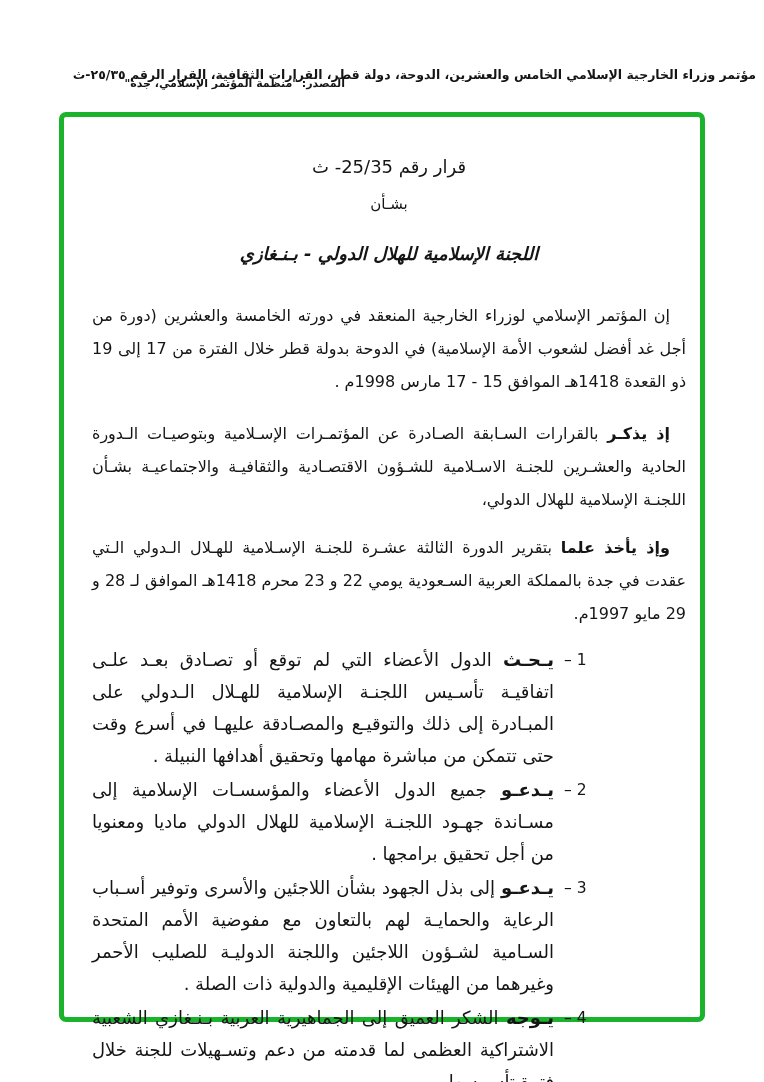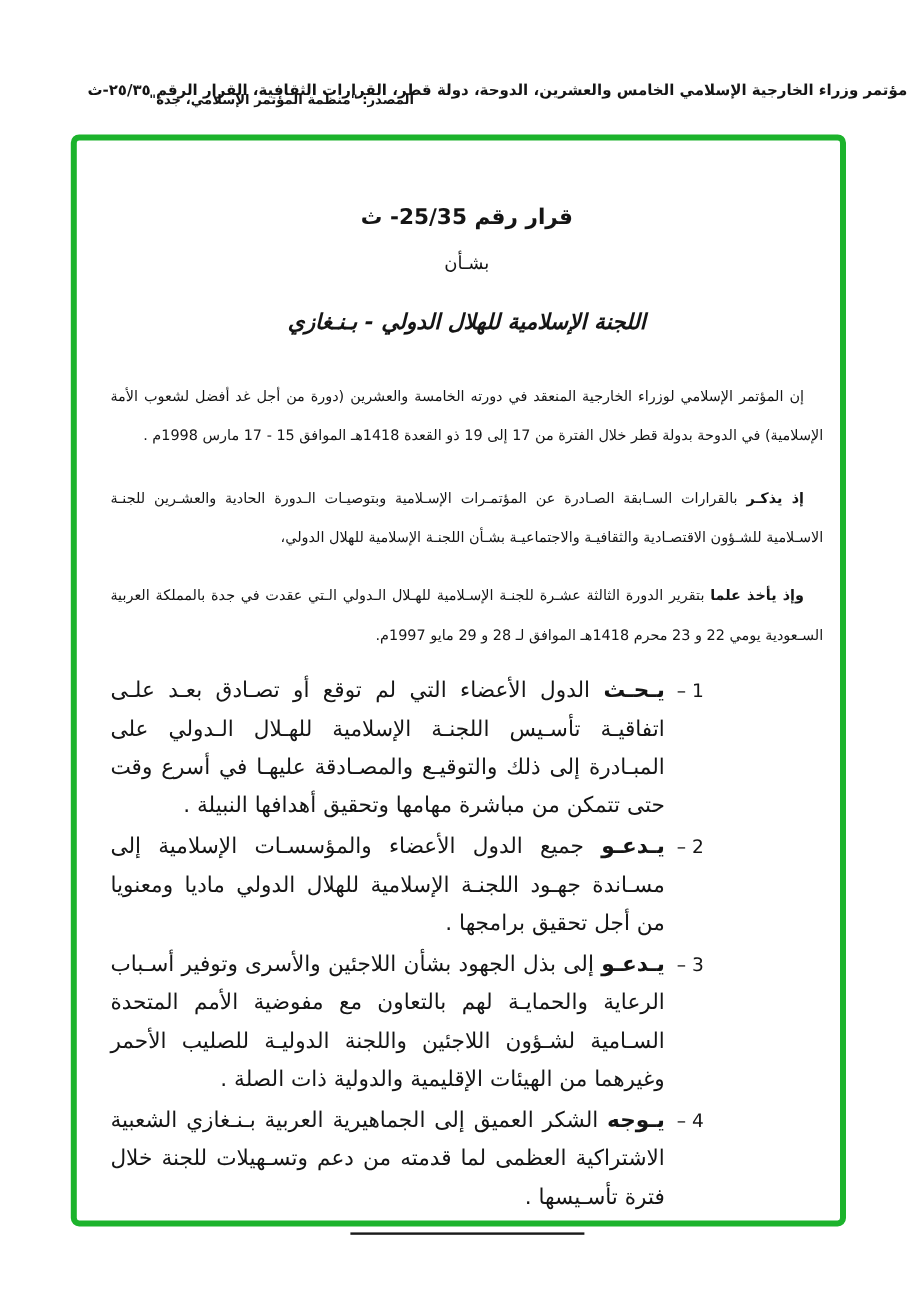--- a/index.html
+++ b/index.html
@@ -33,40 +33,40 @@
     left:59px;top:112px;
     width:636px;height:900px;
     border:5px solid #1cb32c;
     border-radius:7px;
     background:#ffffff;
   }
   .doc-content{
     padding:30px 14px 0 28px;
   }
   .title1{
-    margin-top:23px;
+    margin-top:8px;
     text-align:center;
     font-size:18px;line-height:24px;
-    font-weight:bold;
+    font-weight:normal;
   }
   .title2{
     margin-top:15px;
     text-align:center;
     font-size:15px;line-height:21px;
     font-weight:normal;
   }
   .title3{
     margin-top:26px;
     text-align:center;
     font-size:18px;line-height:26px;
     font-weight:bold;
     font-style:italic;
   }
   .para{
-    font-size:12px;line-height:33px;
+    font-size:16px;line-height:33px;
     text-align:justify;
     text-indent:16px;
   }
   .para .lead{font-weight:bold;}
   .p1{margin-top:32px;}
   .p2{margin-top:19px;}
   .p3{margin-top:15px;}
   
   .items{margin-top:14px;}
   .item{

